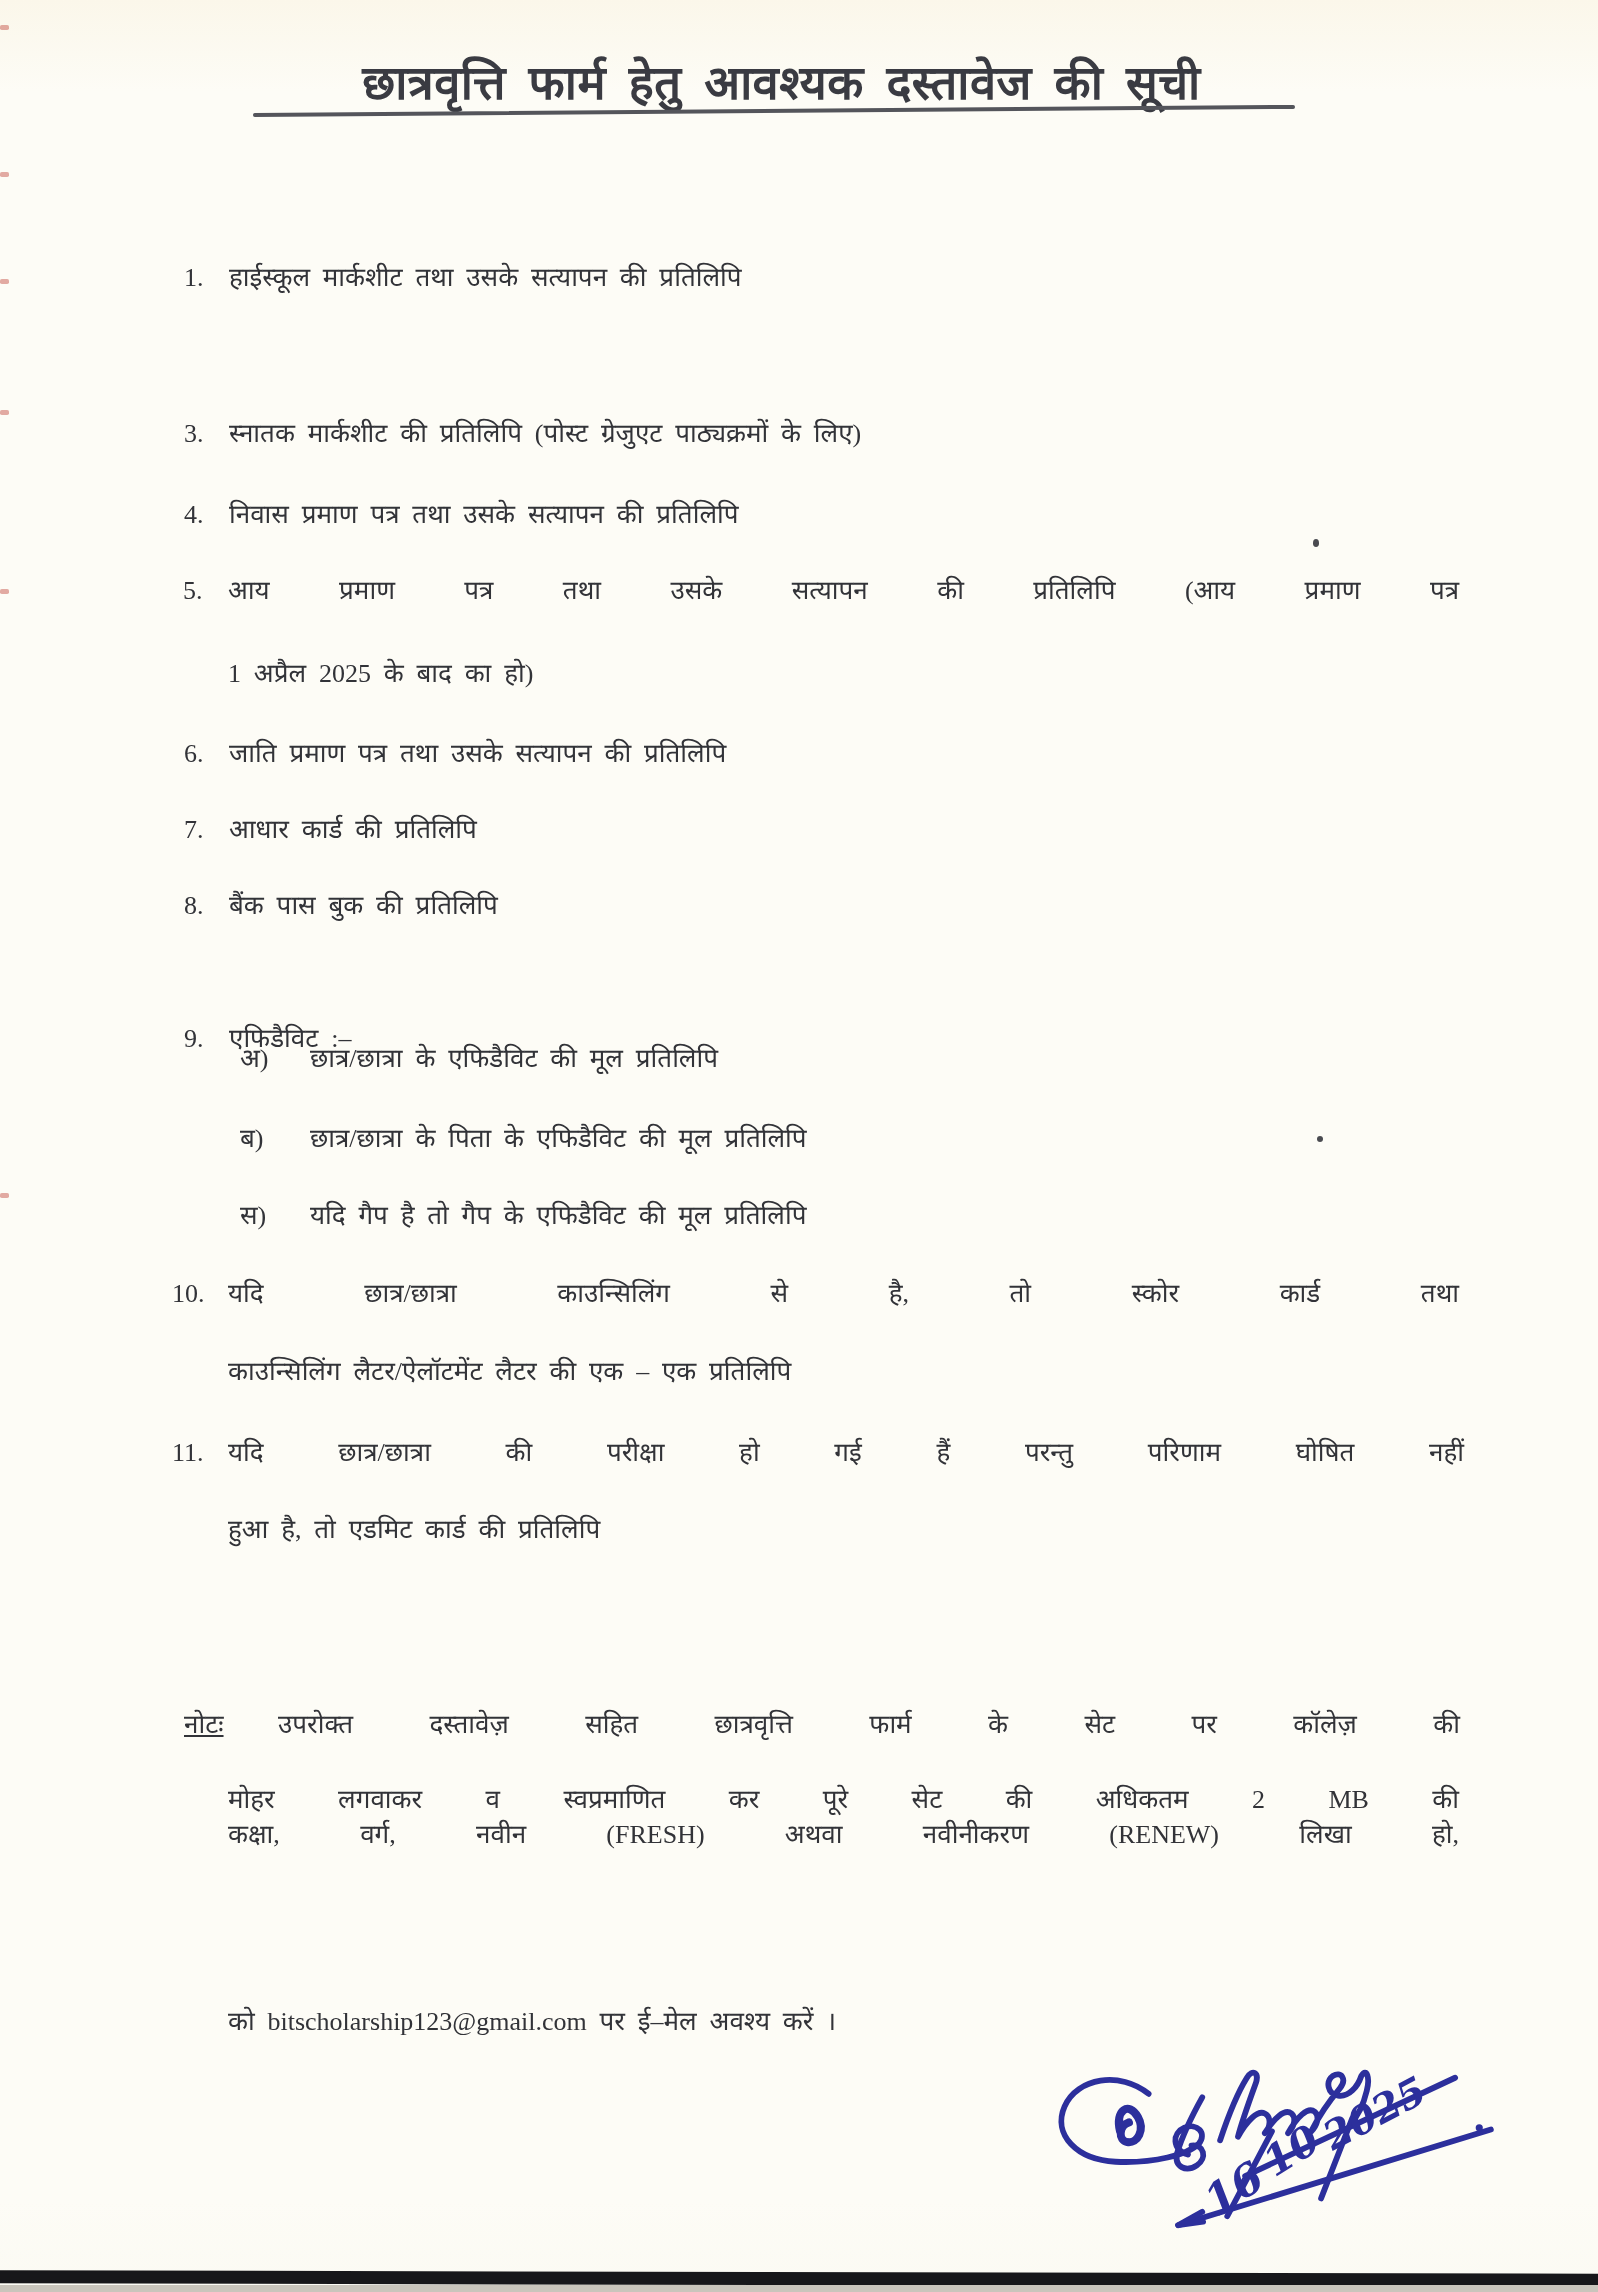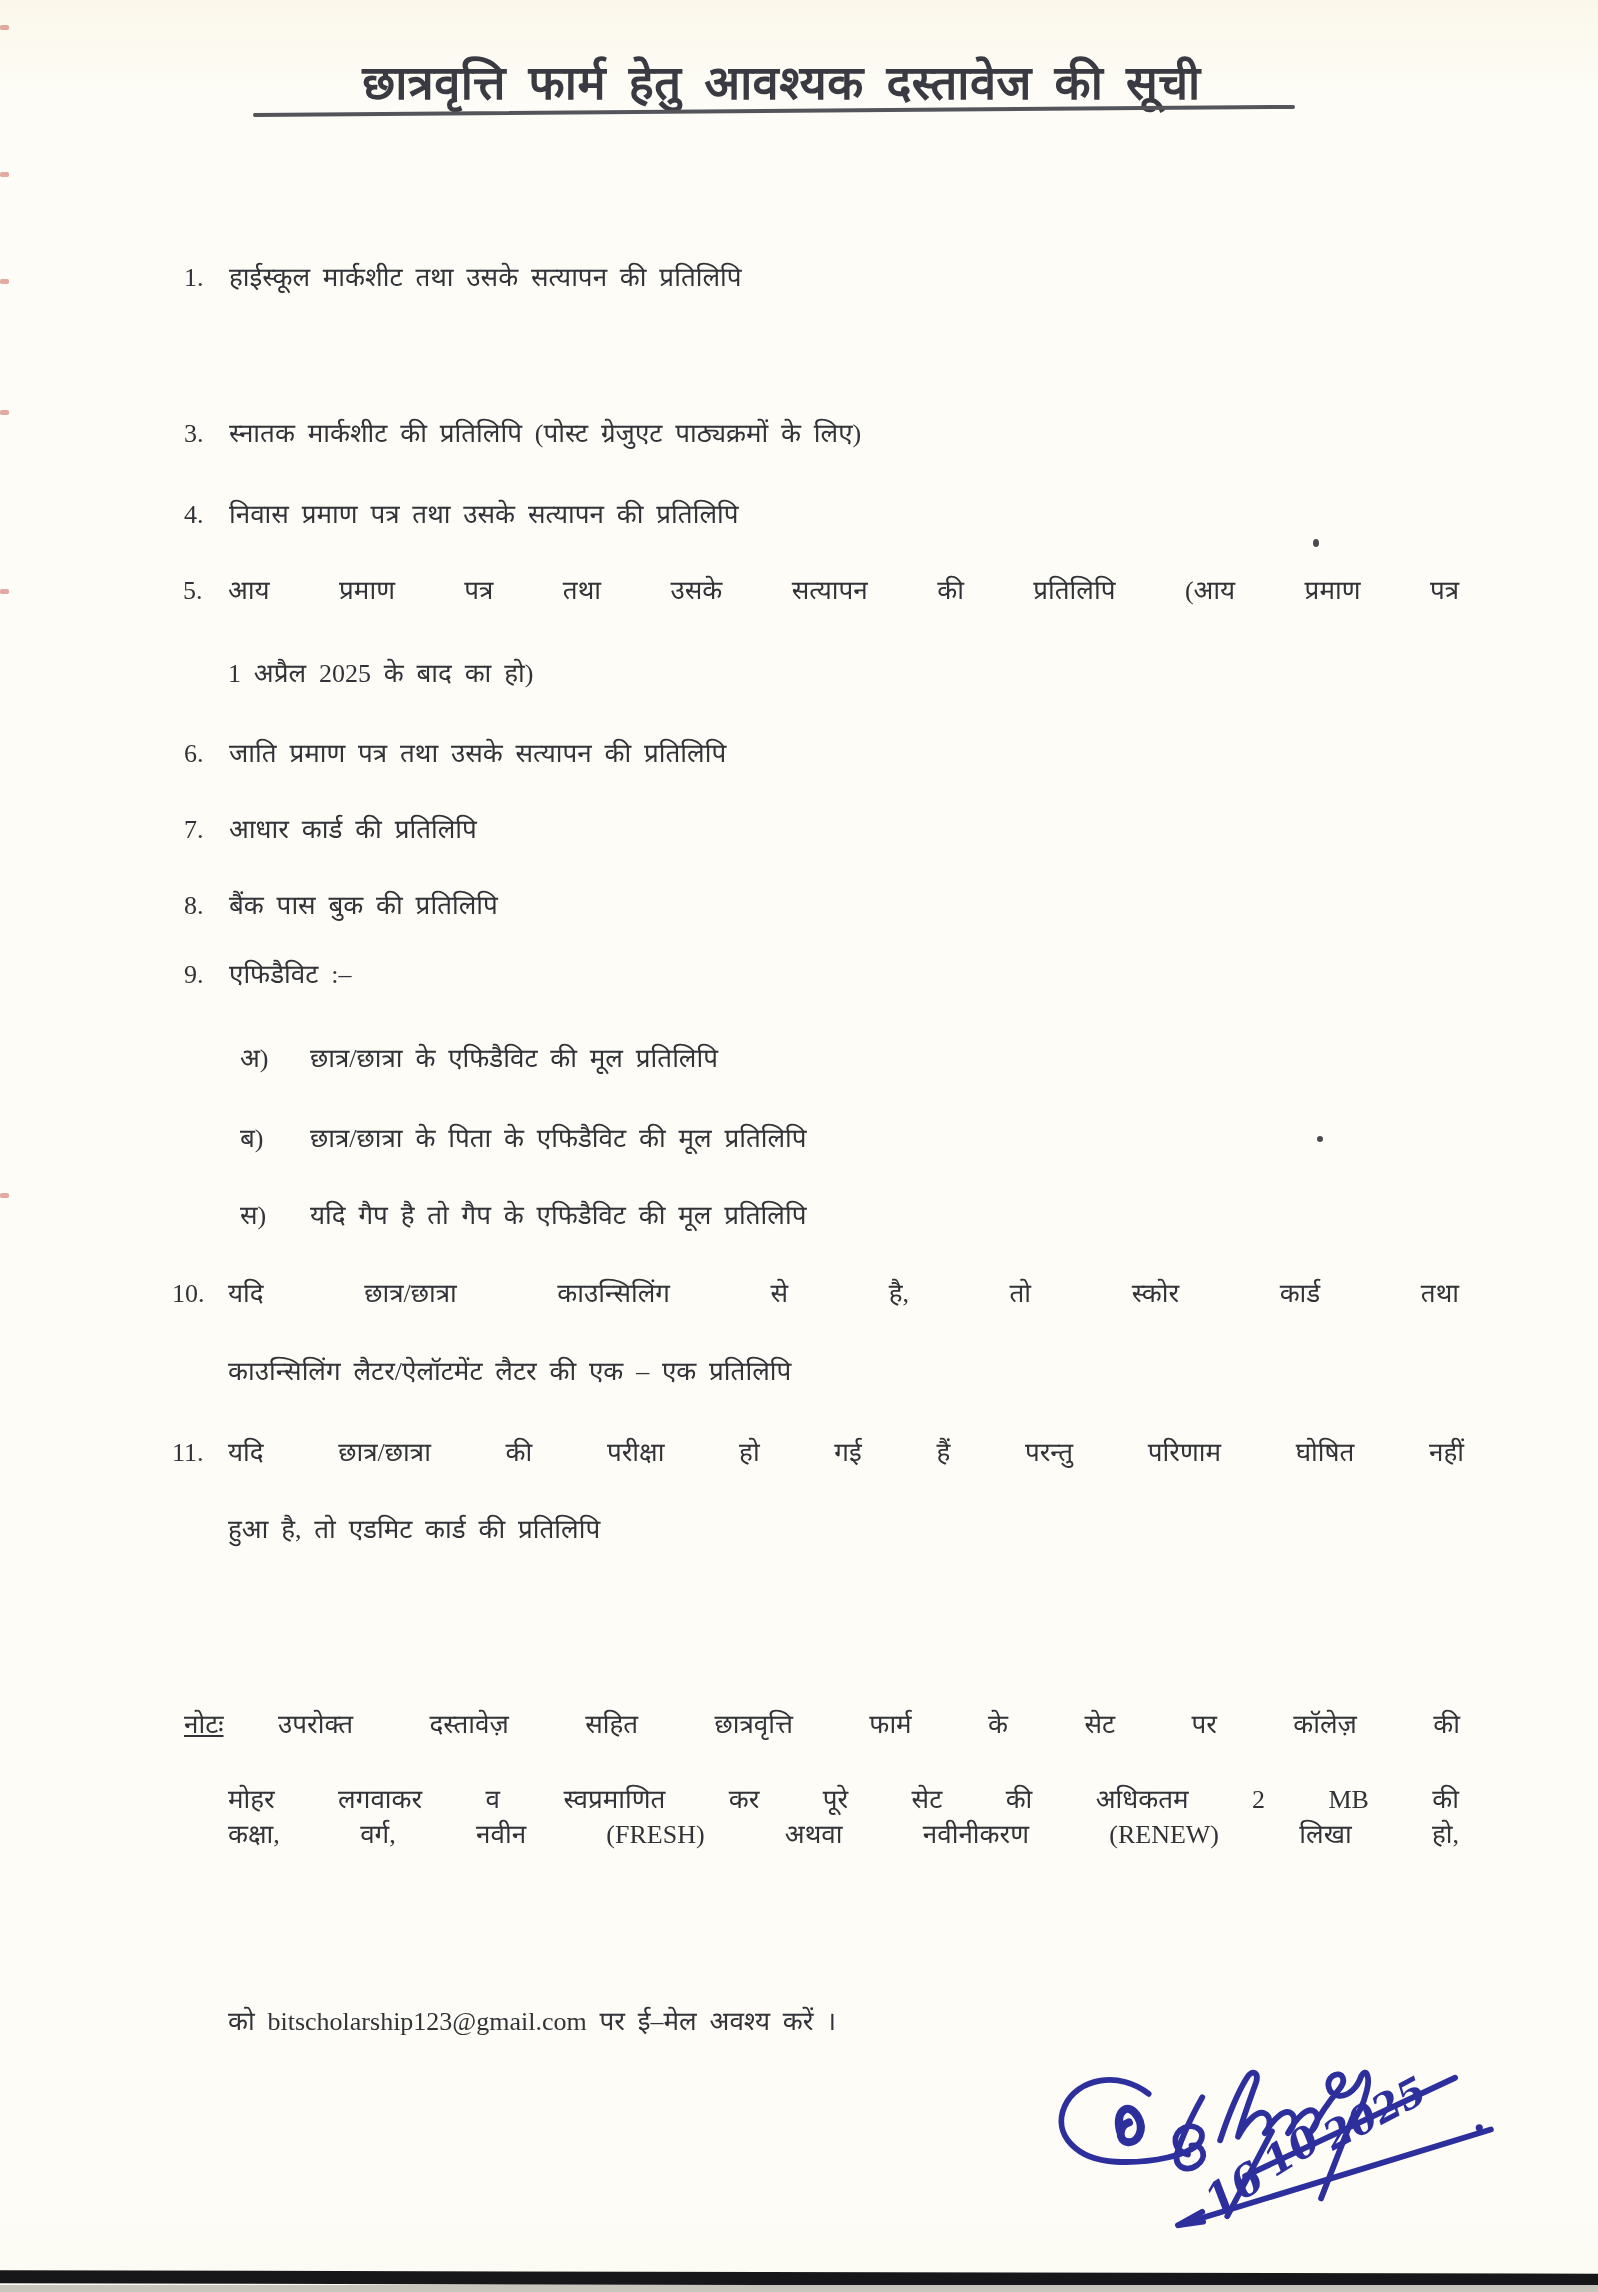--- a/index.html
+++ b/index.html
@@ -71,21 +71,21 @@
   </div>
 
   <div class="row" style="top:803px;left:184px">
     <span class="numi">7.</span><span>आधार कार्ड की प्रतिलिपि</span>
   </div>
 
   <div class="row" style="top:879px;left:184px">
     <span class="numi">8.</span><span>बैंक पास बुक की प्रतिलिपि</span>
   </div>
 
-  <div class="row" style="top:948px;left:184px">
+  <div class="row" style="top:1012px;left:184px">
     <span class="numi">9.</span><span>एफिडैविट :–</span>
   </div>
 
   <div class="row" style="top:1032px;left:240px">
     <span class="numi w78">अ)</span><span>छात्र/छात्रा के एफिडैविट की मूल प्रतिलिपि</span>
   </div>
 
   <div class="row" style="top:1112px;left:240px">
     <span class="numi w78">ब)</span><span>छात्र/छात्रा के पिता के एफिडैविट की मूल प्रतिलिपि</span>
   </div>

